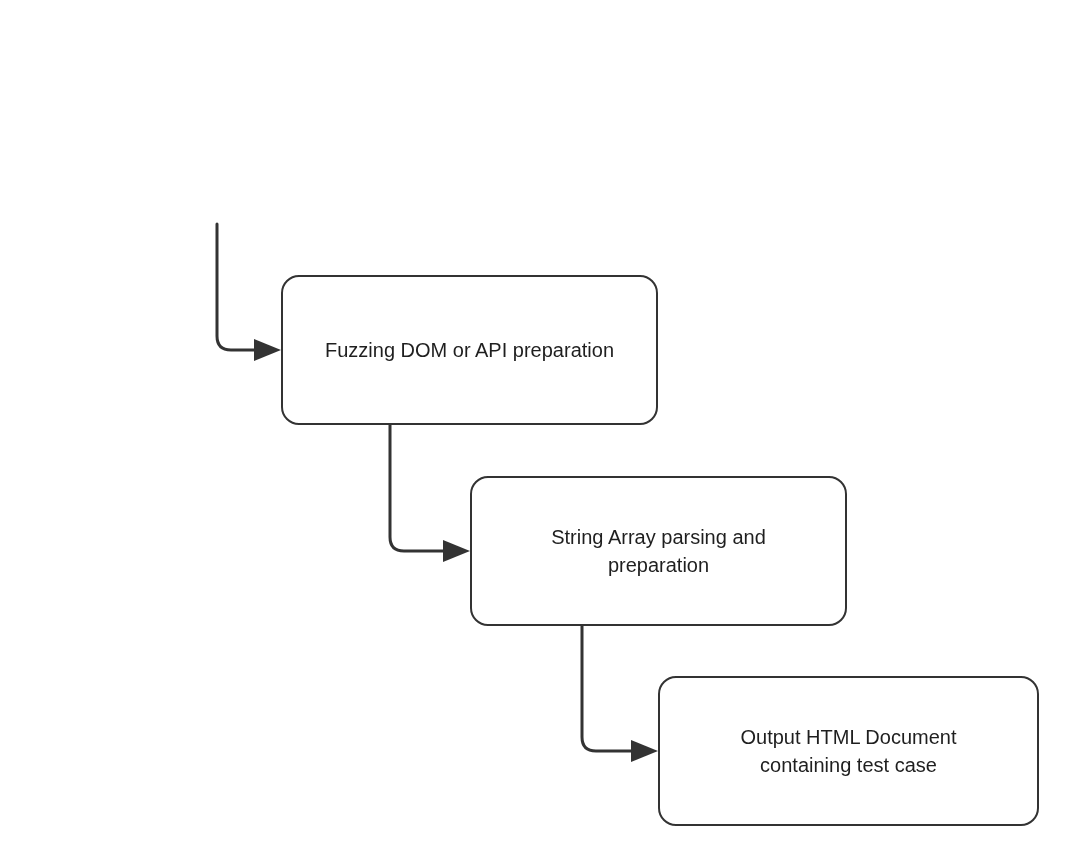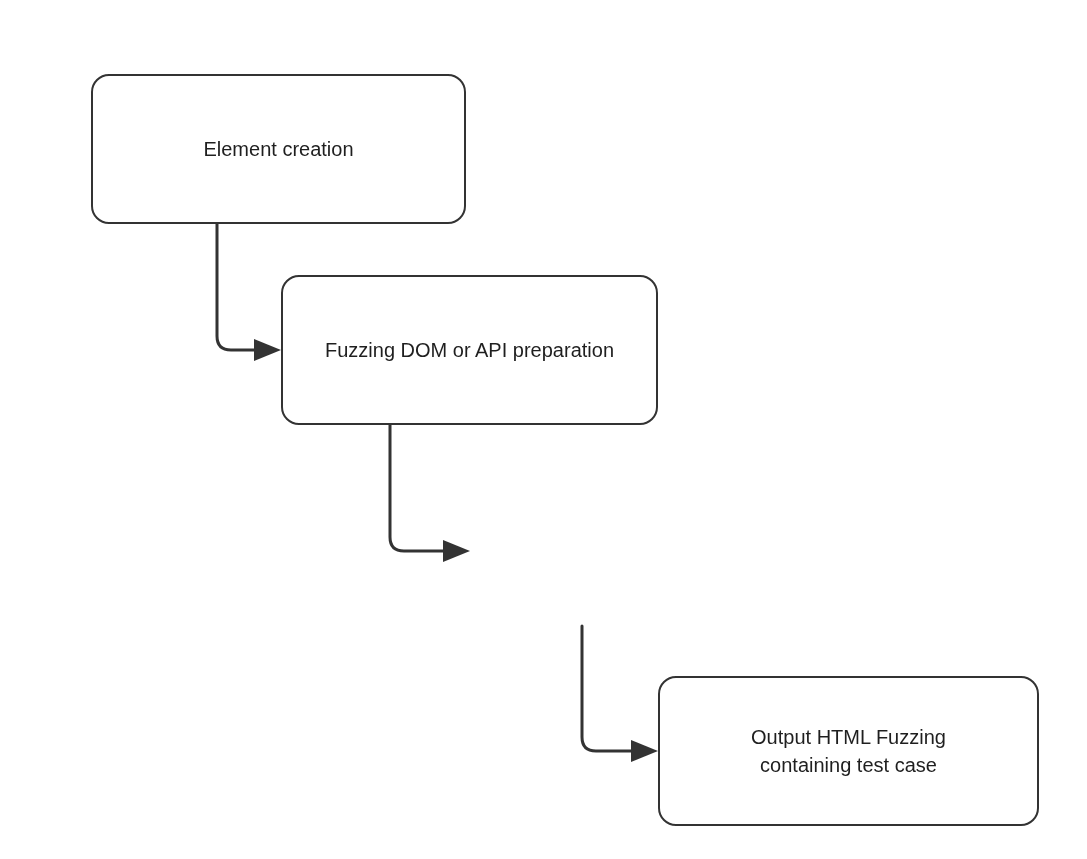--- a/index.html
+++ b/index.html
@@ -59,27 +59,28 @@
     <path d="M 217 224 L 217 336 Q 217 350 231 350 L 255 350" fill="none" stroke-width="3" stroke-linecap="round" stroke="#333333"></path>
     <polygon points="281,350 254,339 254,361" fill="#333333"></polygon>
 
     <path d="M 390 425 L 390 537 Q 390 551 404 551 L 444 551" fill="none" stroke-width="3" stroke-linecap="round" stroke="#333333"></path>
     <polygon points="470,551 443,540 443,562" fill="#333333"></polygon>
 
     <path d="M 582 626 L 582 737 Q 582 751 596 751 L 632 751" fill="none" stroke-width="3" stroke-linecap="round" stroke="#333333"></path>
     <polygon points="658,751 631,740 631,762" fill="#333333"></polygon>
   </svg>
 
-  <div class="node node-1">
-    <span class="label">Element creation</span>
-  </div>
 
   <div class="node node-2">
     <span class="label">Fuzzing DOM or API preparation</span>
   </div>
 
+  <div class="node node-3">
+    <span class="label">String Array parsing and
+preparation</span>
+  </div>
 
   <div class="node node-4">
-    <span class="label">Output HTML Fuzzing
+    <span class="label">Output HTML Document
 containing test case</span>
   </div>
 
 </div>
 
 </body></html>

